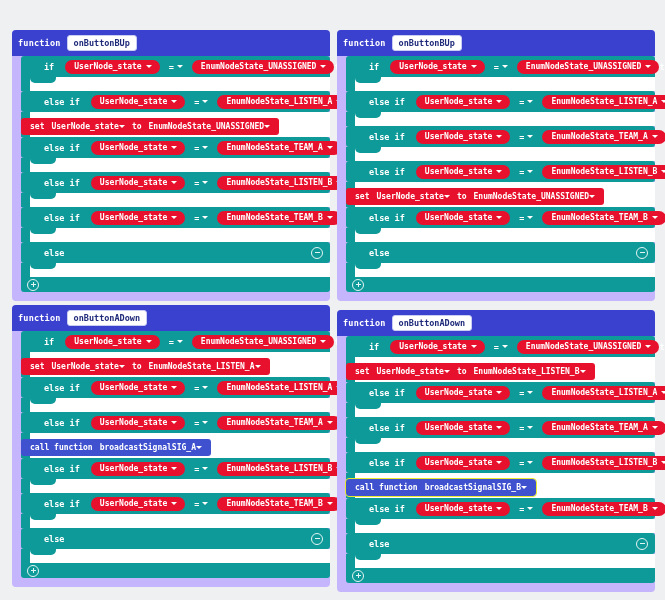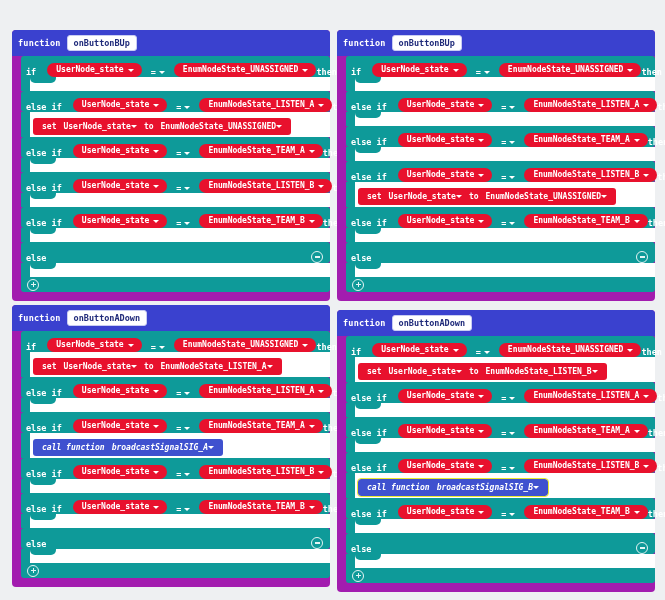--- a/index.html
+++ b/index.html
@@ -8,21 +8,21 @@
     background:#eef0f2;
     font-family:"DejaVu Sans Mono","Liberation Mono",monospace;
     overflow:hidden;
     position:relative;
   }
   .canvas{position:relative;width:665px;height:600px;}
 
   
   .func{
     position:absolute;
-    background:#a21caf;
+    background:#c4b5fd;
     border-radius:4px;
     padding:0 0 9px 0;
     box-sizing:border-box;
   }
   .func-header{
     display:flex;align-items:center;gap:6px;
     padding:4px 8px 4px 6px;
     height:18px;
     border-radius:4px 4px 0 0;
     background:#3a41cf;
@@ -42,25 +42,25 @@
   .ifstack{
     position:relative;
     margin-left:9px;
     background:transparent;
   }
 
   .row{
     position:relative;
     background:#0e9a99;
     height:21px;
-    display:flex;align-items:flex-end;
+    display:flex;align-items:center;
     border-radius:3px;
     margin-bottom:0;
     box-sizing:border-box;
-    padding-left:5px;
+    padding-left:23px;
   }
   .row.cap{border-radius:3px 3px 0 0;}
   .kw{
     color:#ffffff;font-size:8.5px;font-weight:bold;
     white-space:nowrap;
   }
   .kw.if{margin-right:11px;}
   .kw.elseif{margin-right:11px;}
   .then{
     color:#ffffff;font-size:8.5px;font-weight:bold;
@@ -126,29 +126,28 @@
   
   .stmt-wrap{
     position:relative;background:#ffffff;
     padding:2px 0 2px 0;
   }
   .stmt-wrap::before{
     content:"";position:absolute;left:0;top:0;bottom:0;width:9px;background:#0e9a99;
   }
   .stmt{
     position:relative;
-    margin-left:12px;
     display:inline-flex;align-items:center;
     height:17px;
     border-radius:3px;
     padding:0 9px;
     white-space:nowrap;
   }
   .stmt.set{background:#e8112d;}
-  .stmt.call{background:#3f51cf;font-style:italic;}
+  .stmt.call{background:#3f51cf;}
   .stmt.call.selected{outline:1.6px solid #e9e92f;border-radius:3px;}
   .stmt span.t{color:#ffffff;font-size:8px;font-weight:bold;}
   .stmt .gap{display:inline-block;width:7px;}
 
   
   .foot{
     position:relative;
     background:#0e9a99;
     height:15px;
     border-radius:0 0 3px 3px;

